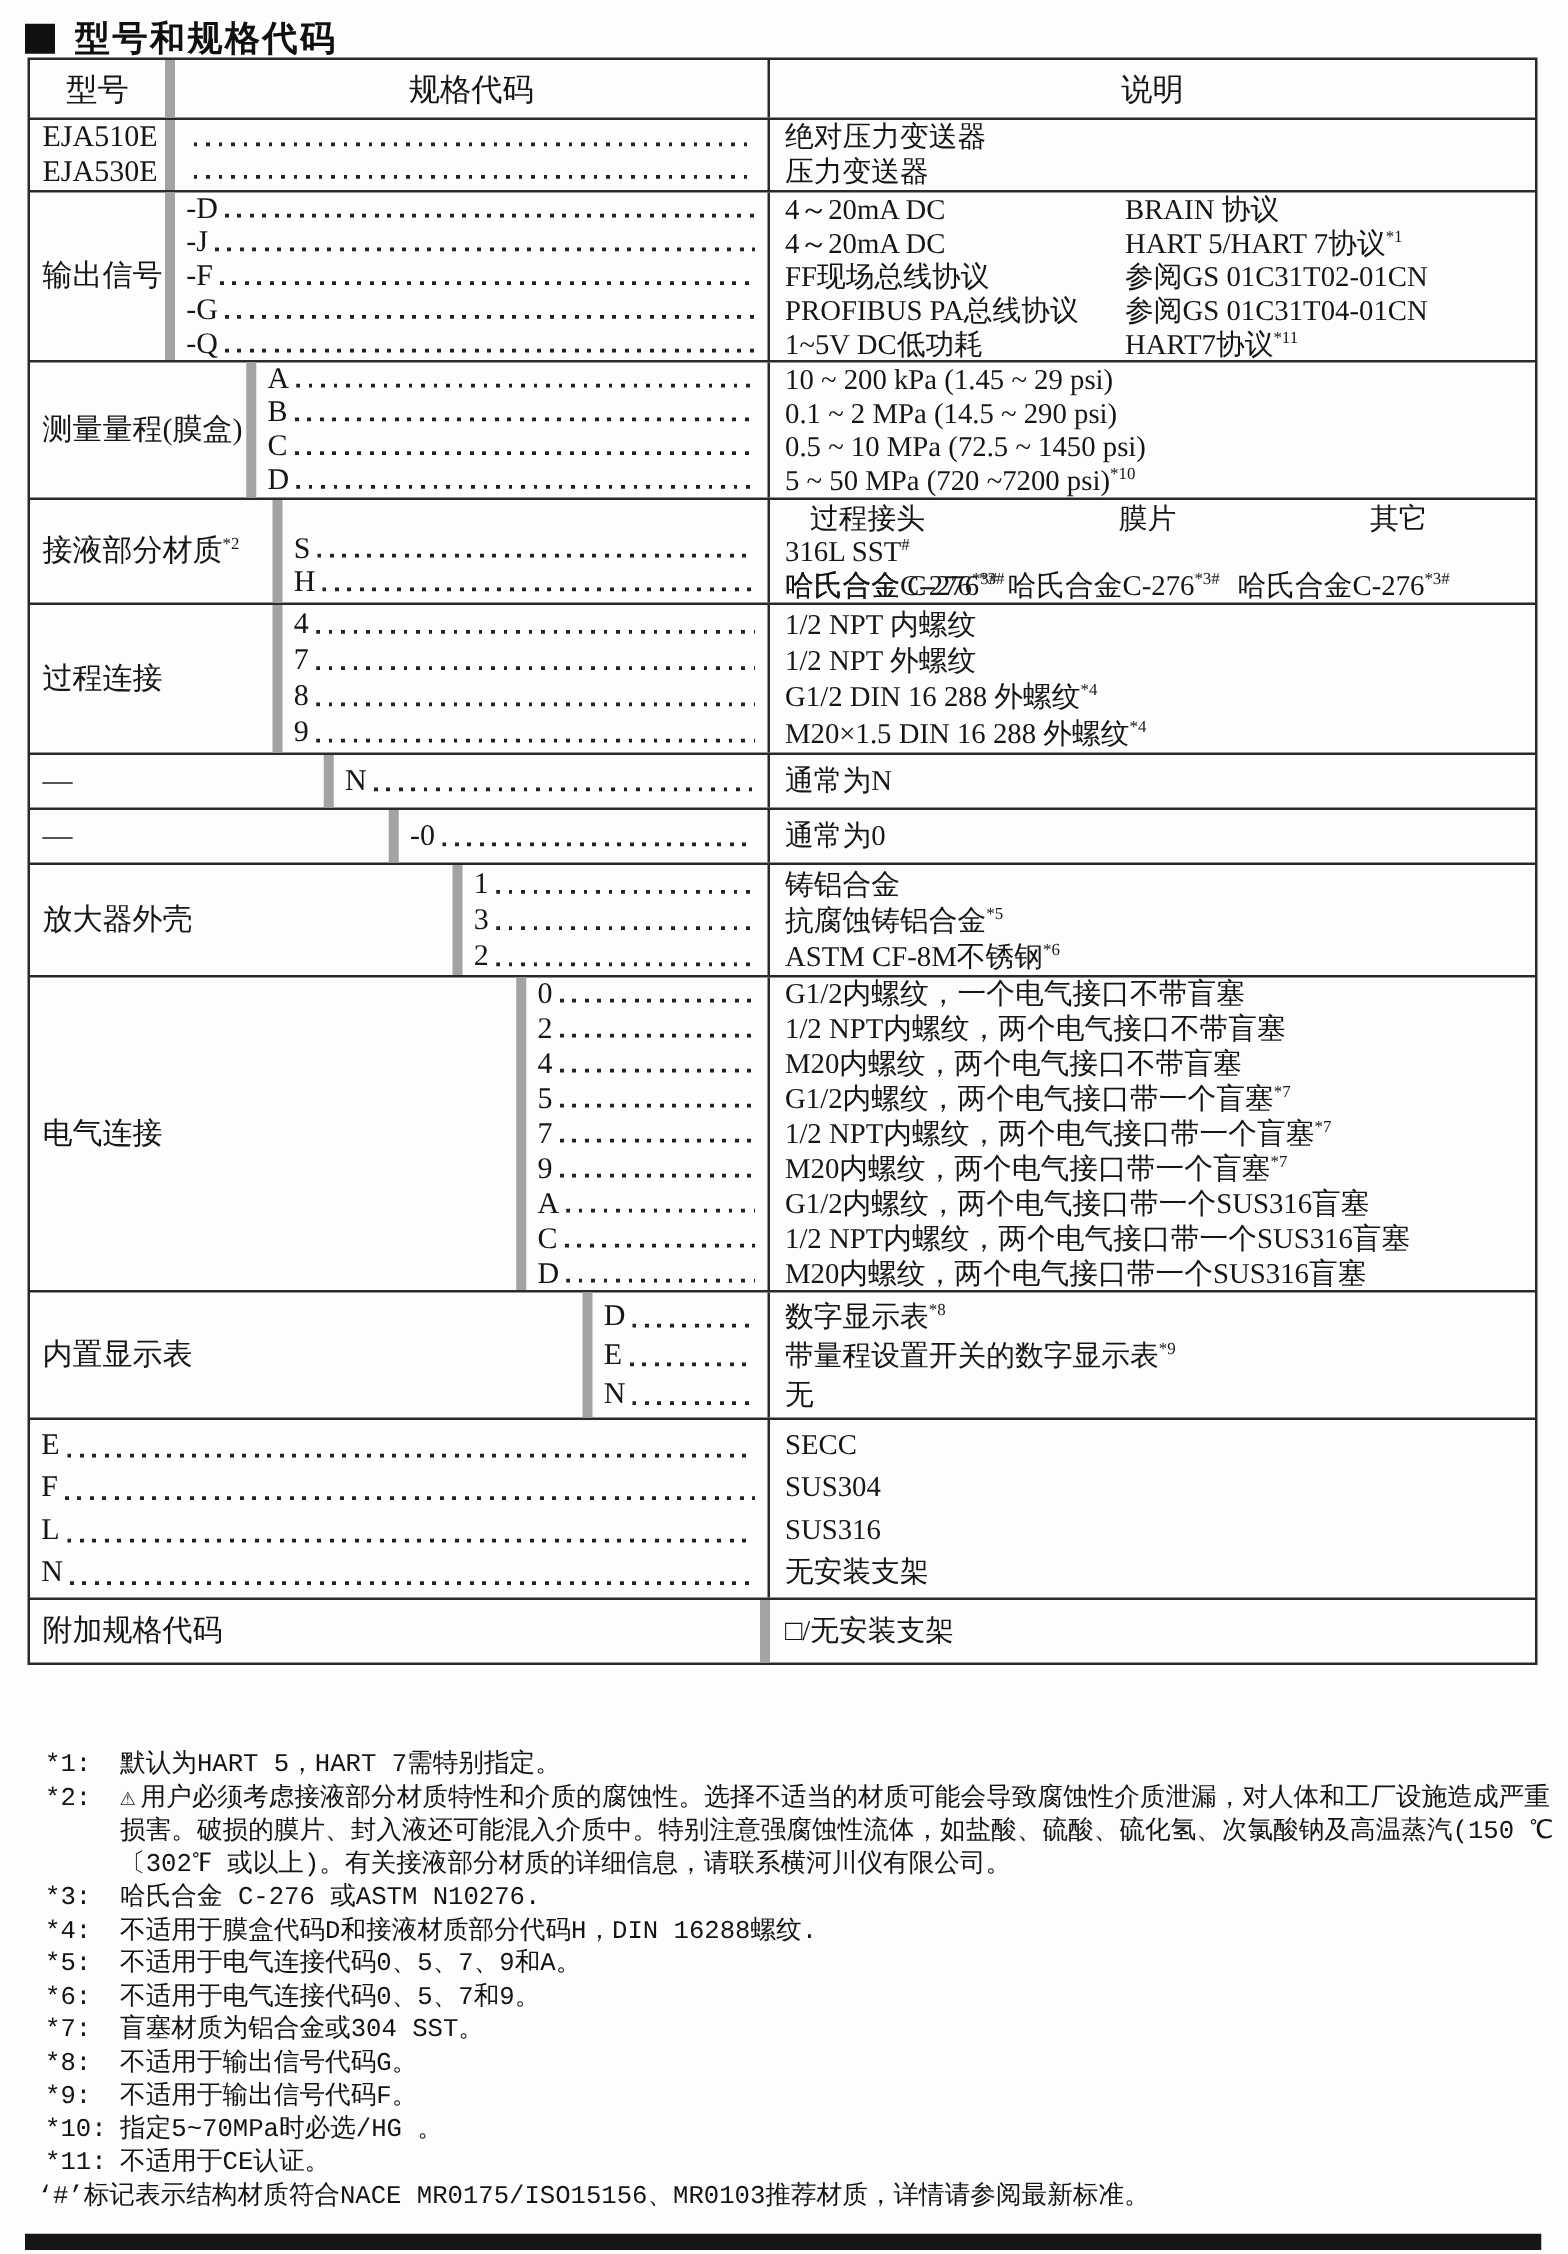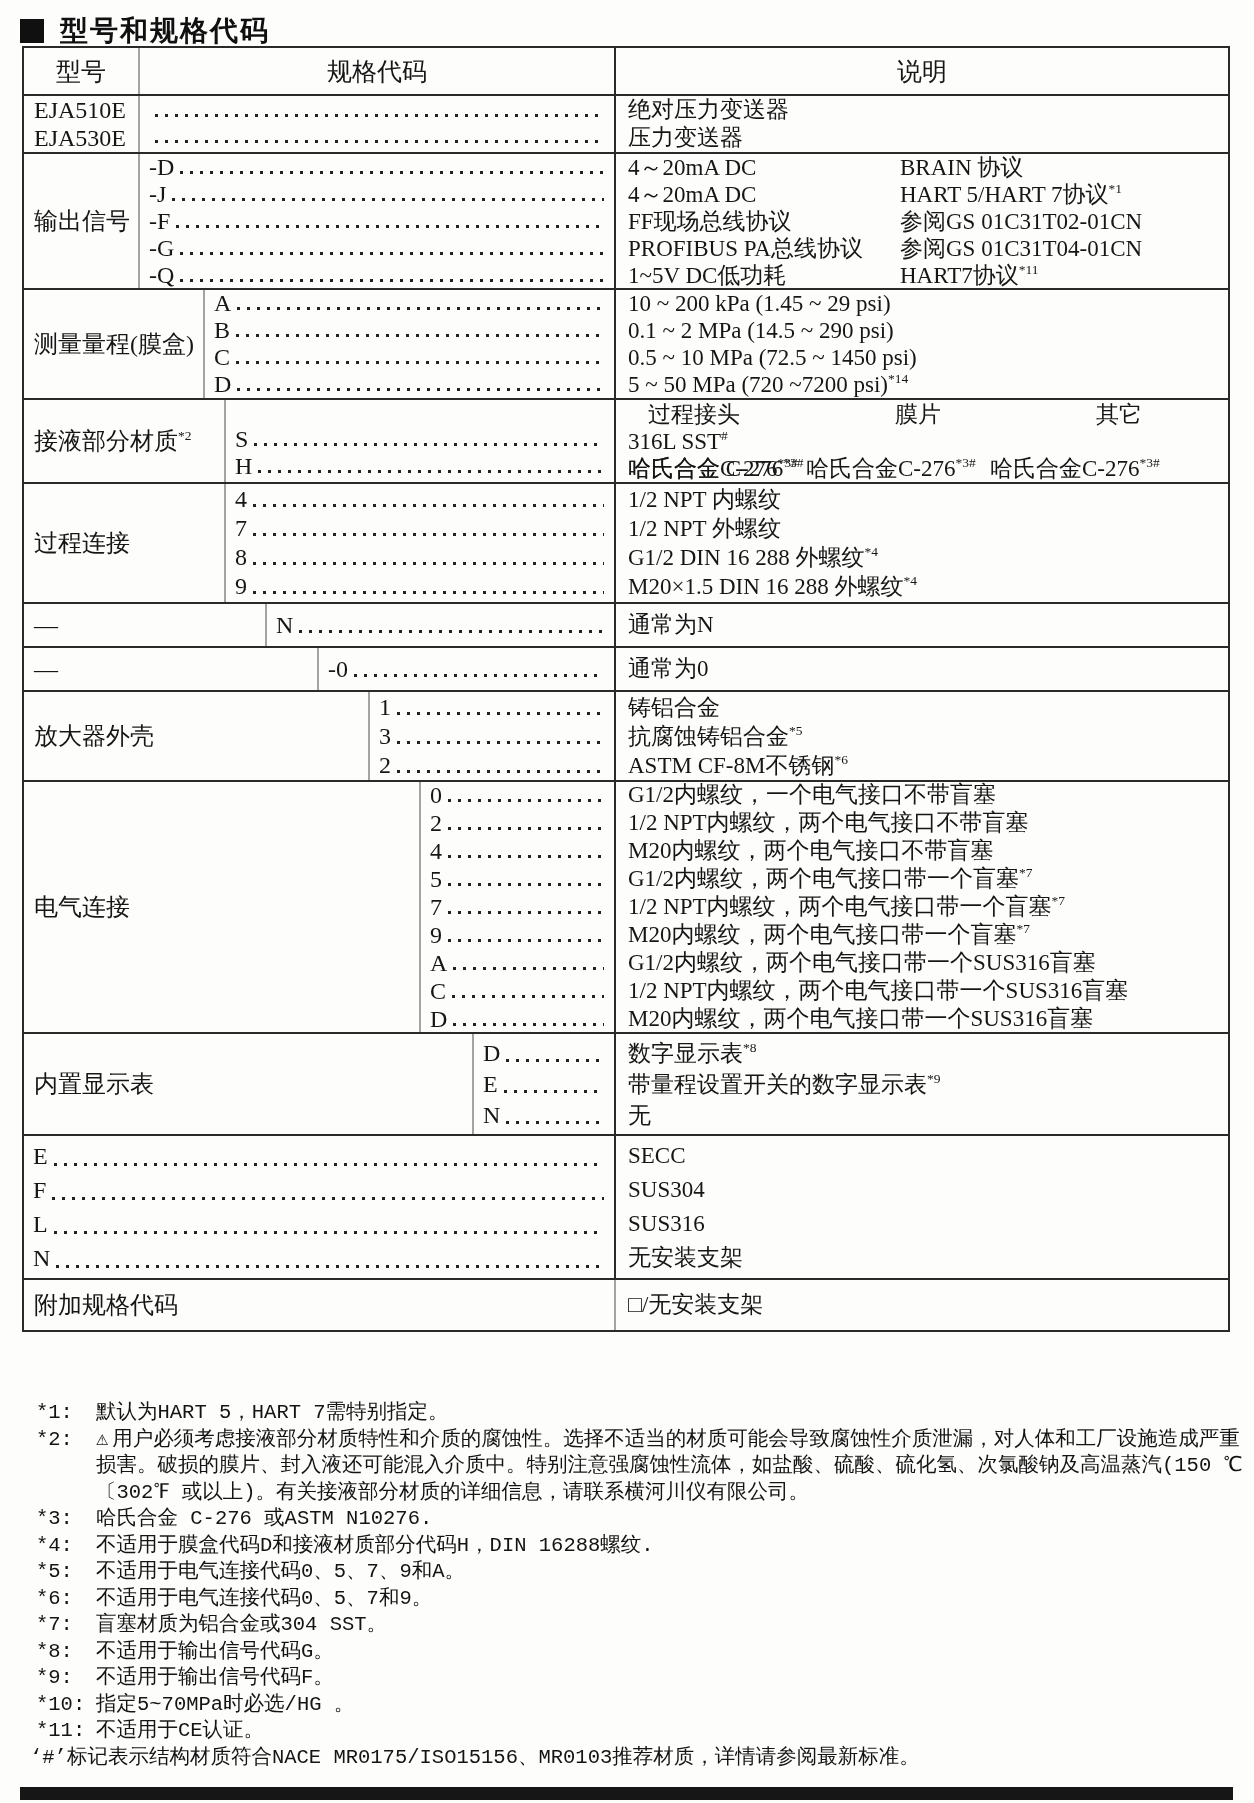--- a/index.html
+++ b/index.html
@@ -15,21 +15,21 @@
     font-family:"Liberation Sans","DejaVu Sans",sans-serif;
     font-weight:bold;font-size:28px;letter-spacing:2px;color:#101010;
   }
   .spec-table{
     position:absolute;left:22px;top:46px;width:1208px;
     border:2px solid #2a2a2a;box-sizing:border-box;background:#fdfdfc;
   }
   .t-row{display:flex;box-sizing:border-box;}
   .t-row + .t-row{border-top:2px solid #2a2a2a;}
   .cell{box-sizing:border-box;display:flex;flex-direction:column;justify-content:center;overflow:hidden;}
-  .cell-label{border-right:2px solid #a3a3a3;padding-left:10px;}
+  .cell-label{border-right:8px solid #a3a3a3;padding-left:10px;}
   .cell-codes{flex:1 1 auto;border-right:2px solid #2a2a2a;padding:2px 0 2px 9px;}
   .cell-desc{width:612px;flex:0 0 auto;padding-left:12px;}
   .t-header .cell{align-items:center;justify-content:center;padding:0;text-align:center;}
   .t-header{height:46px;font-size:25px;}
   .lab-line,.desc-line,.code-line{white-space:nowrap;}
   .lab-line{font-size:24px;}
   .desc-line{display:flex;align-items:baseline;font-size:23px;}
   .code-line{display:flex;}
   .code{font-size:24px;flex:0 0 auto;}
   .leader{
@@ -164,21 +164,21 @@
           <div class="desc-line" style="height: 27px; line-height: 27px;">
             <span class="seg">10 ~ 200 kPa (1.45 ~ 29 psi)</span>
           </div>
           <div class="desc-line" style="height: 27px; line-height: 27px;">
             <span class="seg">0.1 ~ 2 MPa (14.5 ~ 290 psi)</span>
           </div>
           <div class="desc-line" style="height: 27px; line-height: 27px;">
             <span class="seg">0.5 ~ 10 MPa (72.5 ~ 1450 psi)</span>
           </div>
           <div class="desc-line" style="height: 27px; line-height: 27px;">
-            <span class="seg">5 ~ 50 MPa (720 ~7200 psi)<sup>*14</sup></span>
+            <span class="seg">5 ~ 50 MPa (720 ~7200 psi)<sup>*10</sup></span>
           </div>
         </div>
       </div>
       <div class="t-row" style="height: 84px;">
         <div class="cell cell-label" style="width: 202px;">
           <div class="lab-line" style="line-height: 27px;"><span class="seg">接液部分材质<sup>*2</sup></span></div>
         </div>
         <div class="cell cell-codes">
           <div class="code-line" style="height: 27px; line-height: 27px;"></div>
           <div class="code-line" style="height: 27px; line-height: 27px;">

